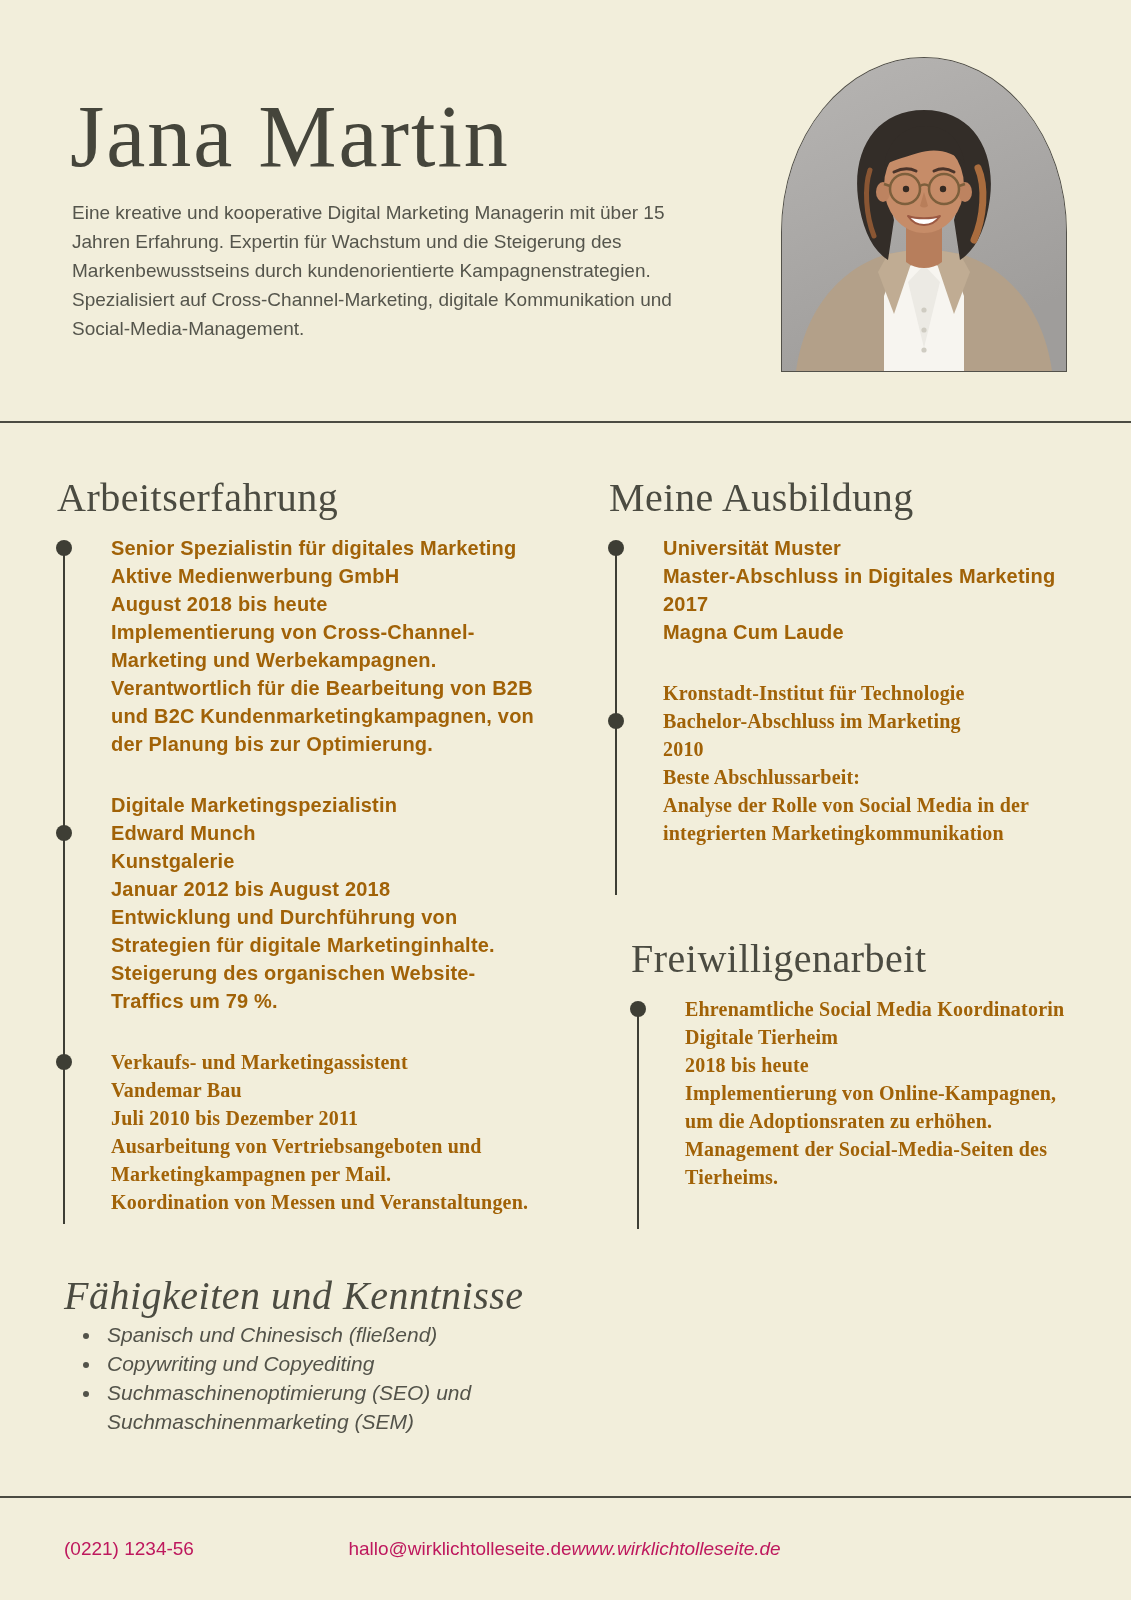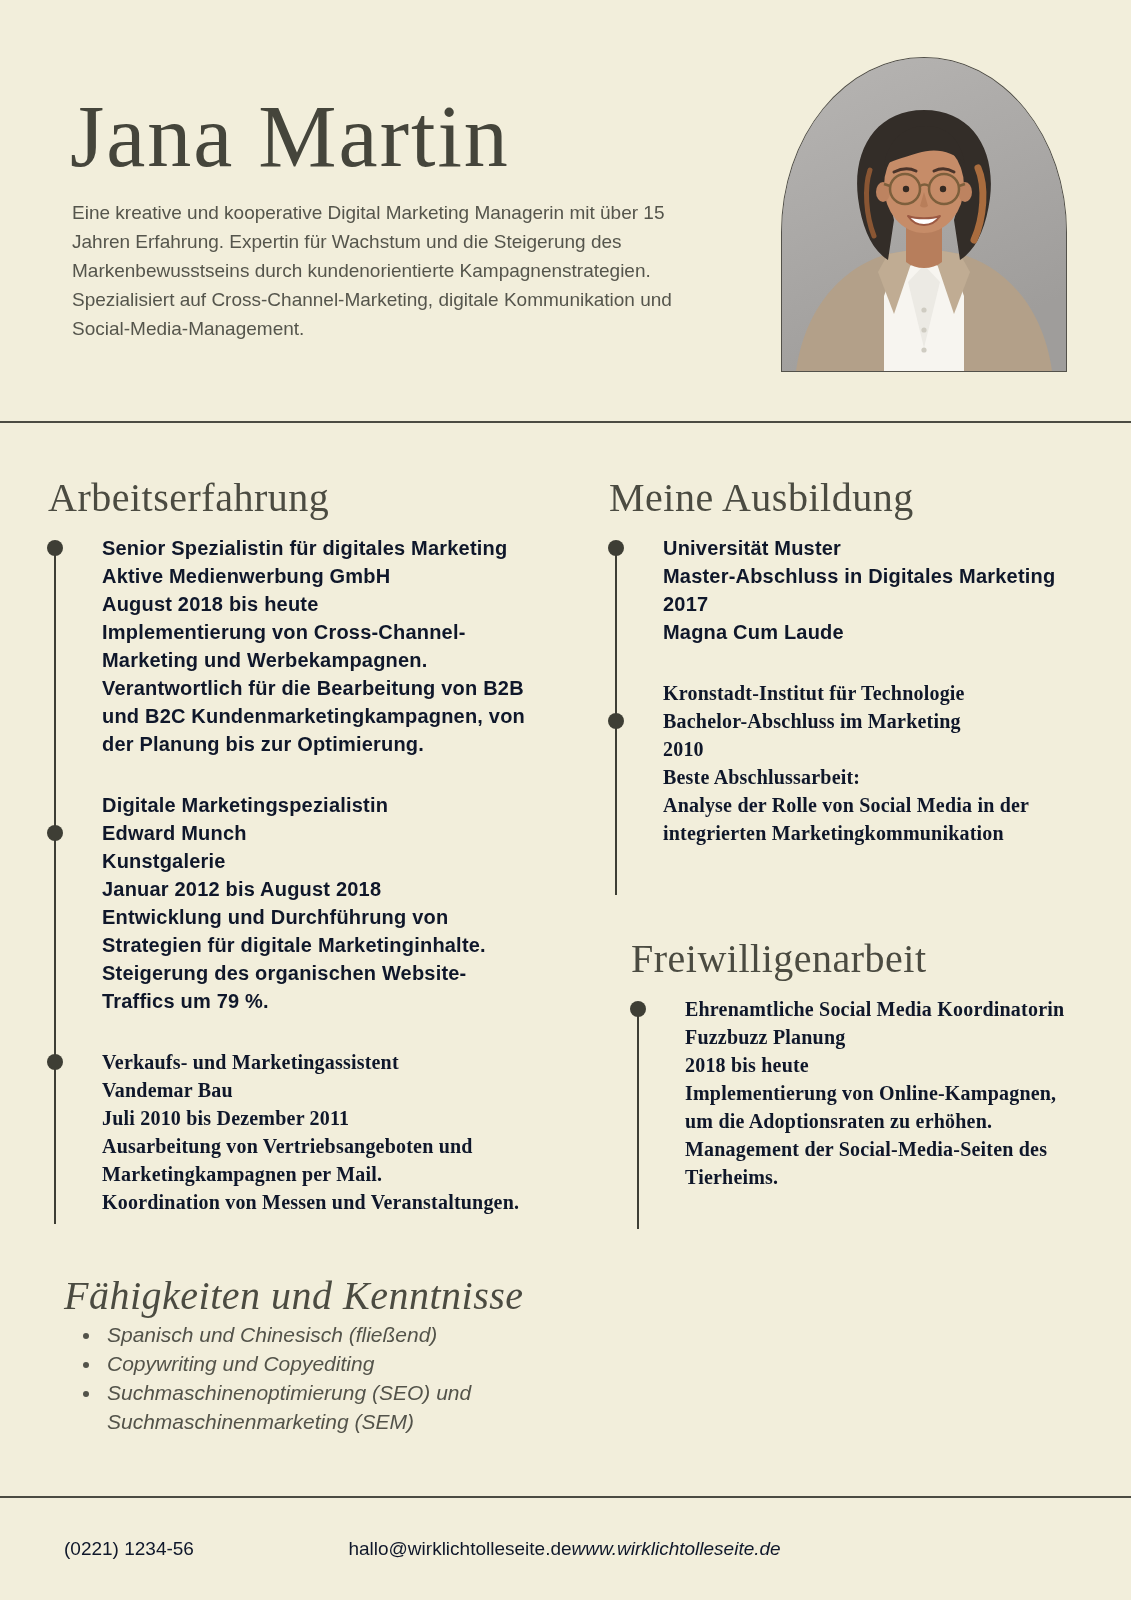--- a/index.html
+++ b/index.html
@@ -22,58 +22,58 @@
     position:absolute;left:781px;top:57px;width:284px;height:313px;
     border:1.5px solid #53514a;border-radius:145px 145px 0 0 / 178px 178px 0 0;
     overflow:hidden;background:#a9a7a4;
   }
   .photo svg{display:block;width:100%;height:100%;}
   .rule{position:absolute;left:0;width:1131px;height:2px;background:#4b4b42;}
   .rule-top{top:421px;}
   .rule-bottom{top:1496px;}
   
   .section{position:absolute;}
-  .sec-experience{left:48px;top:478px;width:478px;}
+  .sec-experience{left:57px;top:478px;width:478px;}
   .sec-education{left:609px;top:478px;width:458px;}
   .sec-volunteer{left:631px;top:939px;width:458px;}
   .sec-skills{left:64px;top:1276px;width:540px;font-style:italic;}
   .section h2{
     margin:0;font-family:"Liberation Serif",serif;font-weight:400;
     font-size:40px;line-height:1;color:#4b4b41;letter-spacing:0.5px;
   }
   
   .timeline{position:relative;margin-top:16px;padding-left:54px;}
   .timeline::before{
     content:"";position:absolute;left:6px;top:14px;bottom:-8px;
     width:2px;background:#3e3e35;
   }
   .sec-education .timeline::before{bottom:-48px;}
   .sec-volunteer .timeline::before{bottom:-38px;}
   .entry{
     position:relative;margin-bottom:33px;
     font-weight:bold;font-size:20px;line-height:28px;
-    color:#0f172a;letter-spacing:0.2px;
+    color:#a16207;letter-spacing:0.2px;
   }
   .entry:last-child{margin-bottom:0;font-family:Liberation Serif, serif;}
   .dot{
     position:absolute;left:-55px;top:6px;width:16px;height:16px;
     border-radius:50%;background:#3e3e35;
   }
   .entry.dot-line-2 .dot{top:34px;}
   
   .skills-list{
     margin:4px 0 0;padding-left:38px;
     font-size:21px;line-height:29px;color:#53534a;
   }
   .skills-list li{padding-left:5px;}
   
   .footer{
     position:absolute;left:0;top:1538px;width:920px;box-sizing:border-box;
     padding:0 64px;display:grid;grid-template-columns:1fr auto 1fr;
-    font-size:19px;color:#0f172a;
+    font-size:19px;color:#be185d;
   }
   .footer .email{text-align:center;}
   .footer .website{text-align:left;font-style:italic;}
 </style>
 </head>
 <body>
 
 <div class="page">
 
   <h1 class="name">Jana Martin</h1>
@@ -183,21 +183,21 @@
         </div>
       </div>
   </section>
 
   <section class="section sec-volunteer">
     <h2>Freiwilligenarbeit</h2>
     <div class="timeline">
         <div class="entry">
           <span class="dot"></span>
           <div class="line">Ehrenamtliche Social Media Koordinatorin</div>
-          <div class="line">Fuzzbuzz Planung</div>
+          <div class="line">Digitale Tierheim</div>
           <div class="line">2018 bis heute</div>
           <div class="line">Implementierung von Online-Kampagnen, um die Adoptionsraten zu erhöhen.</div>
           <div class="line">Management der Social-Media-Seiten des Tierheims.</div>
         </div>
       </div>
   </section>
 
   <section class="section sec-skills">
     <h2>Fähigkeiten und Kenntnisse</h2>
     <ul class="skills-list">

